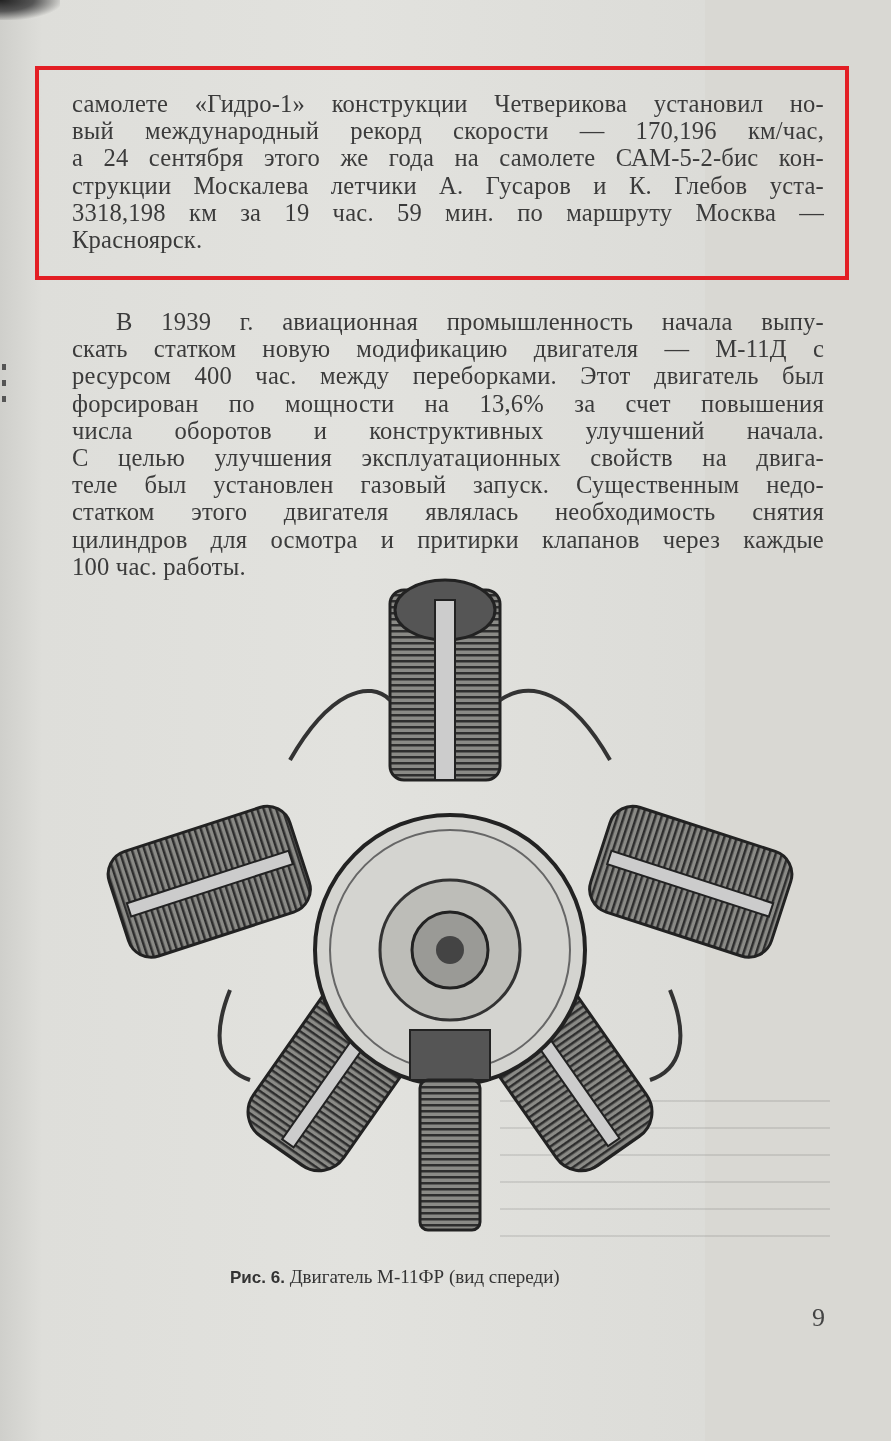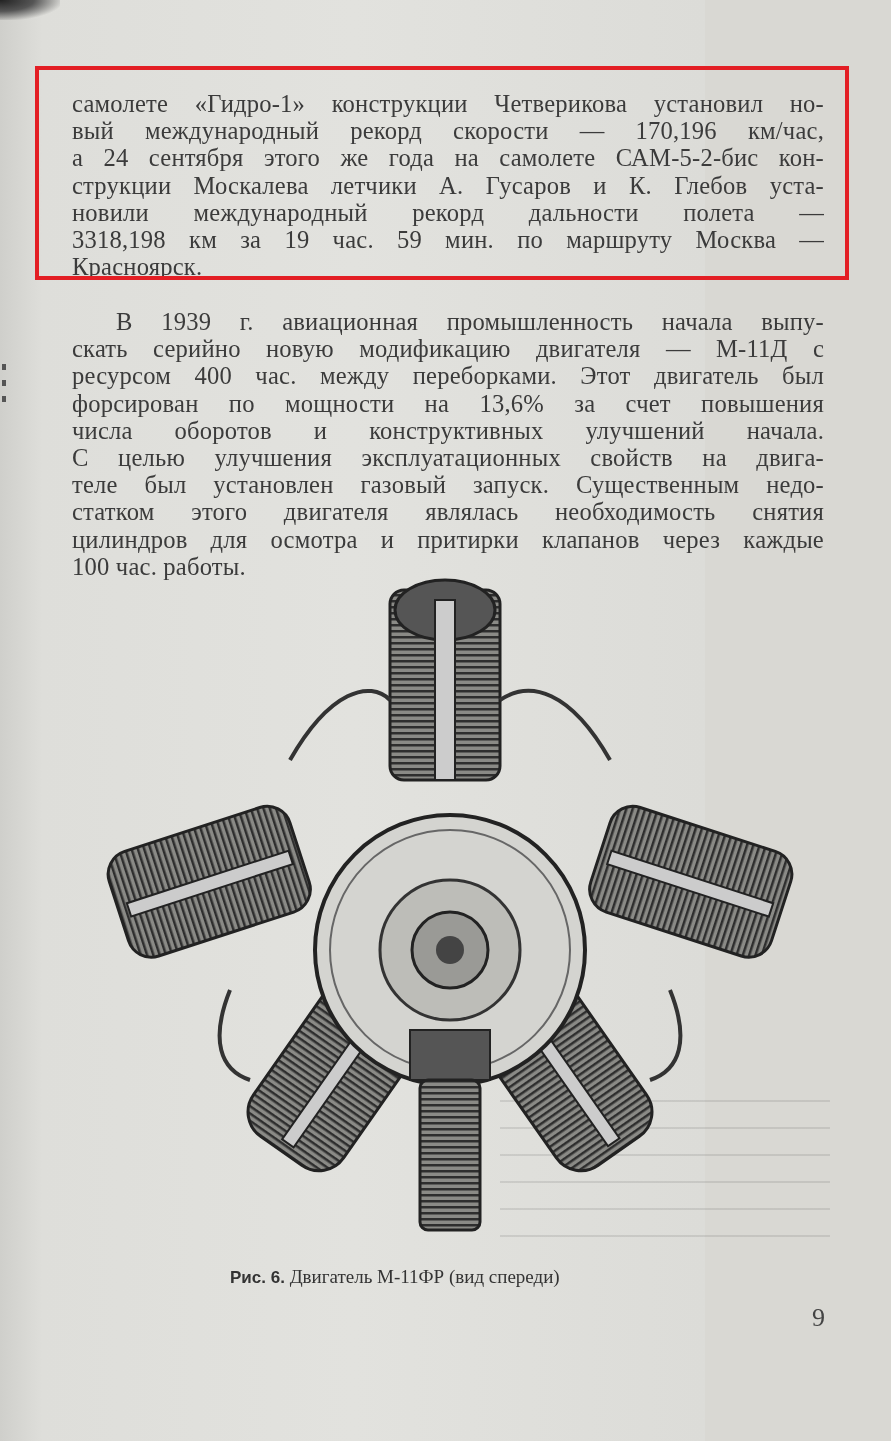--- a/index.html
+++ b/index.html
@@ -58,30 +58,29 @@
 <body>
 
 <div class="page">
   <div class="corner-shadow"></div>
 
   <div class="para p1">
     <span class="line">самолете «Гидро-1» конструкции Четверикова установил но-</span>
     <span class="line">вый международный рекорд скорости — 170,196 км/час,</span>
     <span class="line">а 24 сентября этого же года на самолете САМ-5-2-бис кон-</span>
     <span class="line">струкции Москалева летчики А. Гусаров и К. Глебов уста-</span>
-    <span class="line">новили международный рекорд дальности полета —</span>
     <span class="line">3318,198 км за 19 час. 59 мин. по маршруту Москва —</span>
     <span class="line last">Красноярск.</span>
   </div>
 
   <div class="highlight-box"></div>
 
   <div class="para p2">
     <span class="line indent">В 1939 г. авиационная промышленность начала выпу-</span>
-    <span class="line">скать серийно новую модификацию двигателя — М-11Д с</span>
+    <span class="line">скать статком новую модификацию двигателя — М-11Д с</span>
     <span class="line">ресурсом 400 час. между переборками. Этот двигатель был</span>
     <span class="line">форсирован по мощности на 13,6% за счет повышения</span>
     <span class="line">числа оборотов и конструктивных улучшений начала.</span>
     <span class="line">С целью улучшения эксплуатационных свойств на двига-</span>
     <span class="line">теле был установлен газовый запуск. Существенным недо-</span>
     <span class="line">статком этого двигателя являлась необходимость снятия</span>
     <span class="line">цилиндров для осмотра и притирки клапанов через каждые</span>
     <span class="line last">100 час. работы.</span>
   </div>
 

